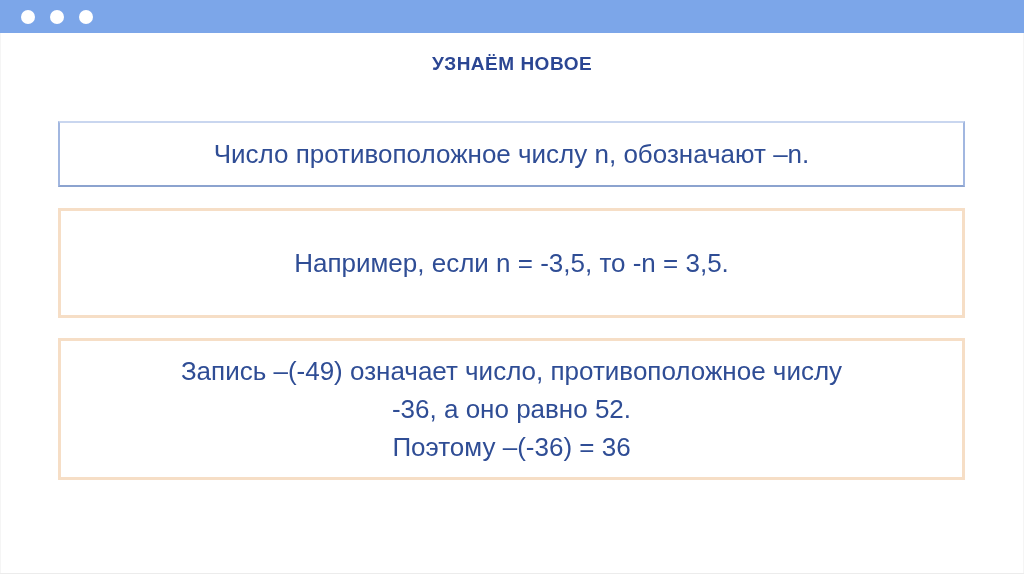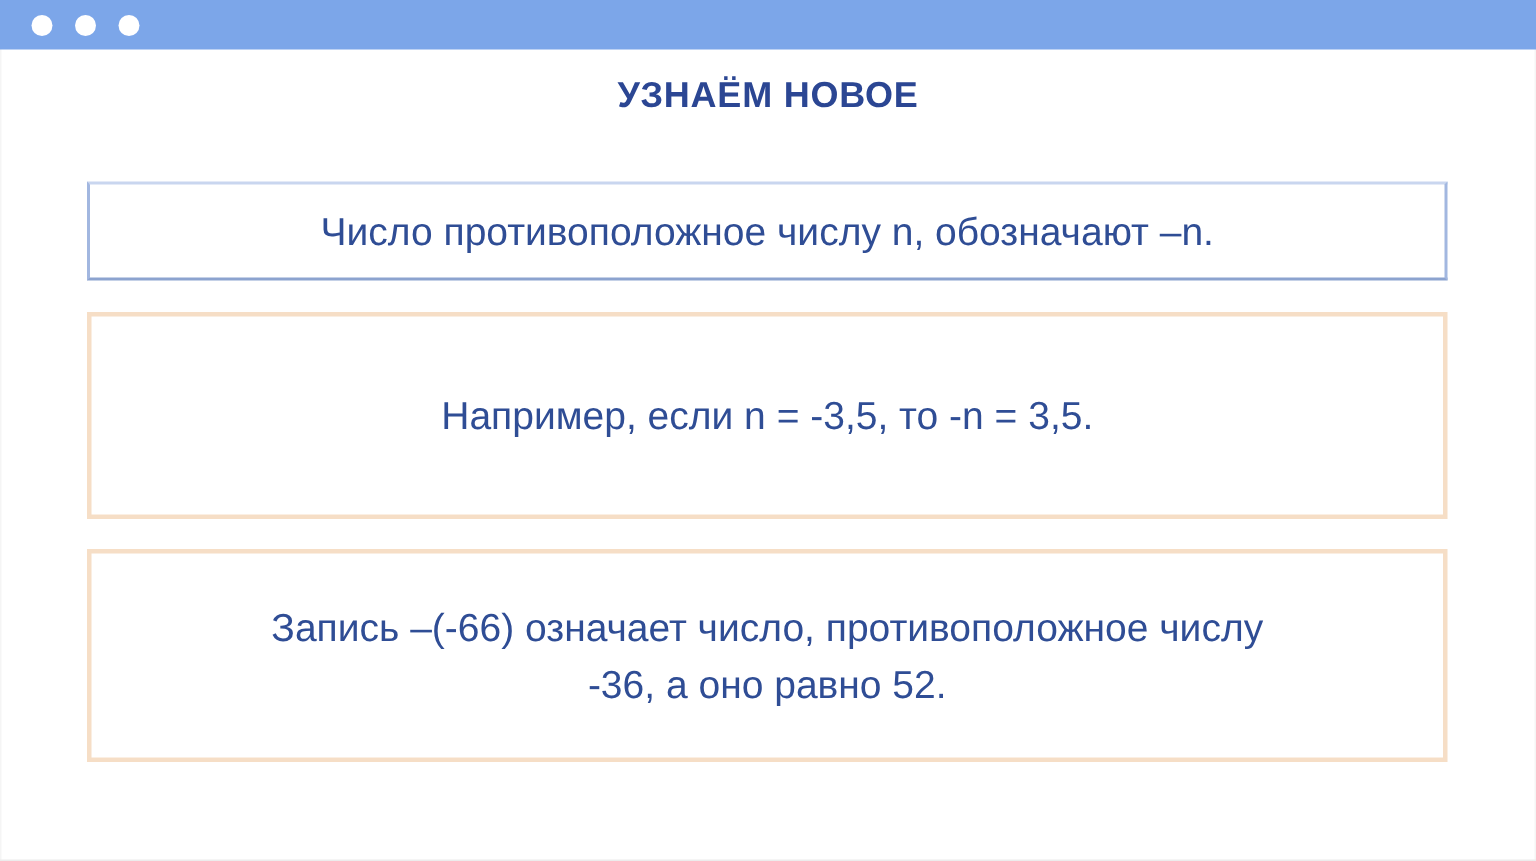--- a/index.html
+++ b/index.html
@@ -27,21 +27,21 @@
     width: 14px;
     height: 14px;
     border-radius: 50%;
     background: #ffffff;
     margin-right: 15px;
   }
   .slide-title {
     margin: 14px 0 0 0;
     text-align: center;
     color: #2B4693;
-    font-size: 24px;
+    font-size: 19px;
     line-height: 34px;
     font-weight: bold;
     letter-spacing: 0.5px;
   }
   .content {
     margin: 0 59px 0 58px; 
   }
   .box {
     box-sizing: border-box;
     display: flex;
@@ -56,21 +56,21 @@
     margin-top: 40px;
     height: 66px;
     border: 2px solid;
     border-color: #C9D6EF #A2B7E0 #8CA3CF #A2B7E0;
   }
   .box-peach {
     border: 3px solid #F6DEC6;
   }
   .box-example {
     margin-top: 21px;
-    height: 138px;
+    height: 110px;
   }
   .box-note {
     margin-top: 20px;
     height: 142px;
   }
 </style>
 </head>
 <body>
 
 <div class="page">
@@ -87,18 +87,19 @@
 
     <div class="box box-blue">
       <div>Число противоположное числу n, обозначают –n.</div>
     </div>
 
     <div class="box box-peach box-example">
       <div>Например, если n = -3,5, то -n = 3,5.</div>
     </div>
 
     <div class="box box-peach box-note">
-      <div>Запись –(-66) означает число, противоположное числу</div>
+      <div>Запись –(-49) означает число, противоположное числу</div>
       <div>-36, а оно равно 52.</div>
+      <div>Поэтому –(-36) = 36</div>
     </div>
 
   </div>
 </div>
 
 </body></html>

